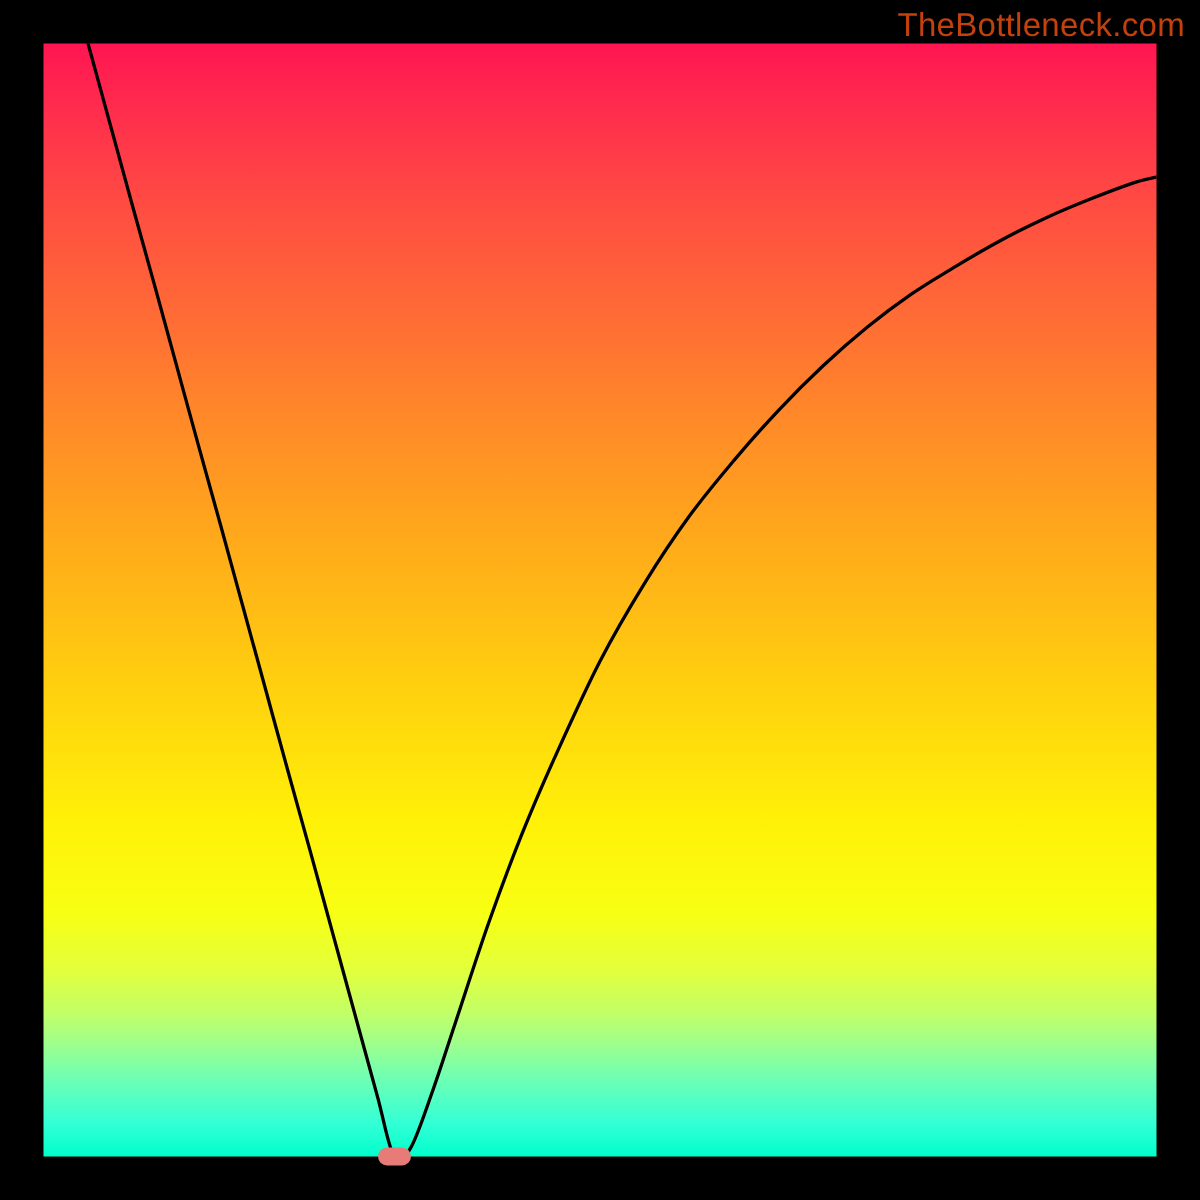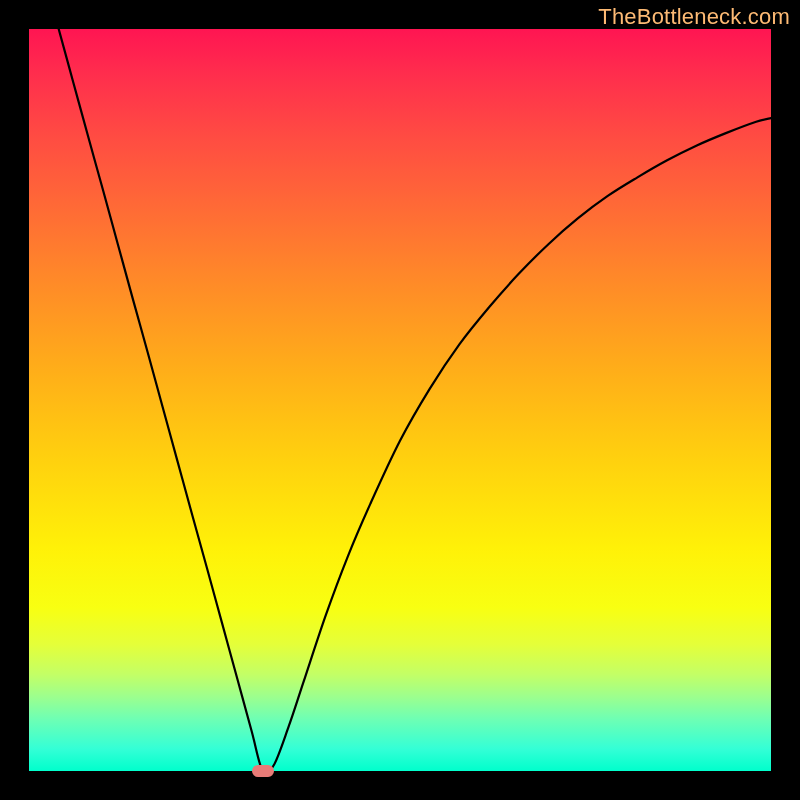--- a/index.html
+++ b/index.html
@@ -32,21 +32,21 @@
       #9cff8e 90%,
       #6effb4 93%,
       #34ffd6 97%,
       #00ffcc 100%
     );
   }
   .watermark {
     position: absolute;
     top: 4px;
     right: 10px;
-    color: #fdba74;
+    color: #c2410c;
     font-size: 22px;
     font-weight: 500;
     letter-spacing: 0.2px;
     user-select: none;
   }
   svg.curve {
     position: absolute;
     left: 0;
     top: 0;
     width: 742px;

